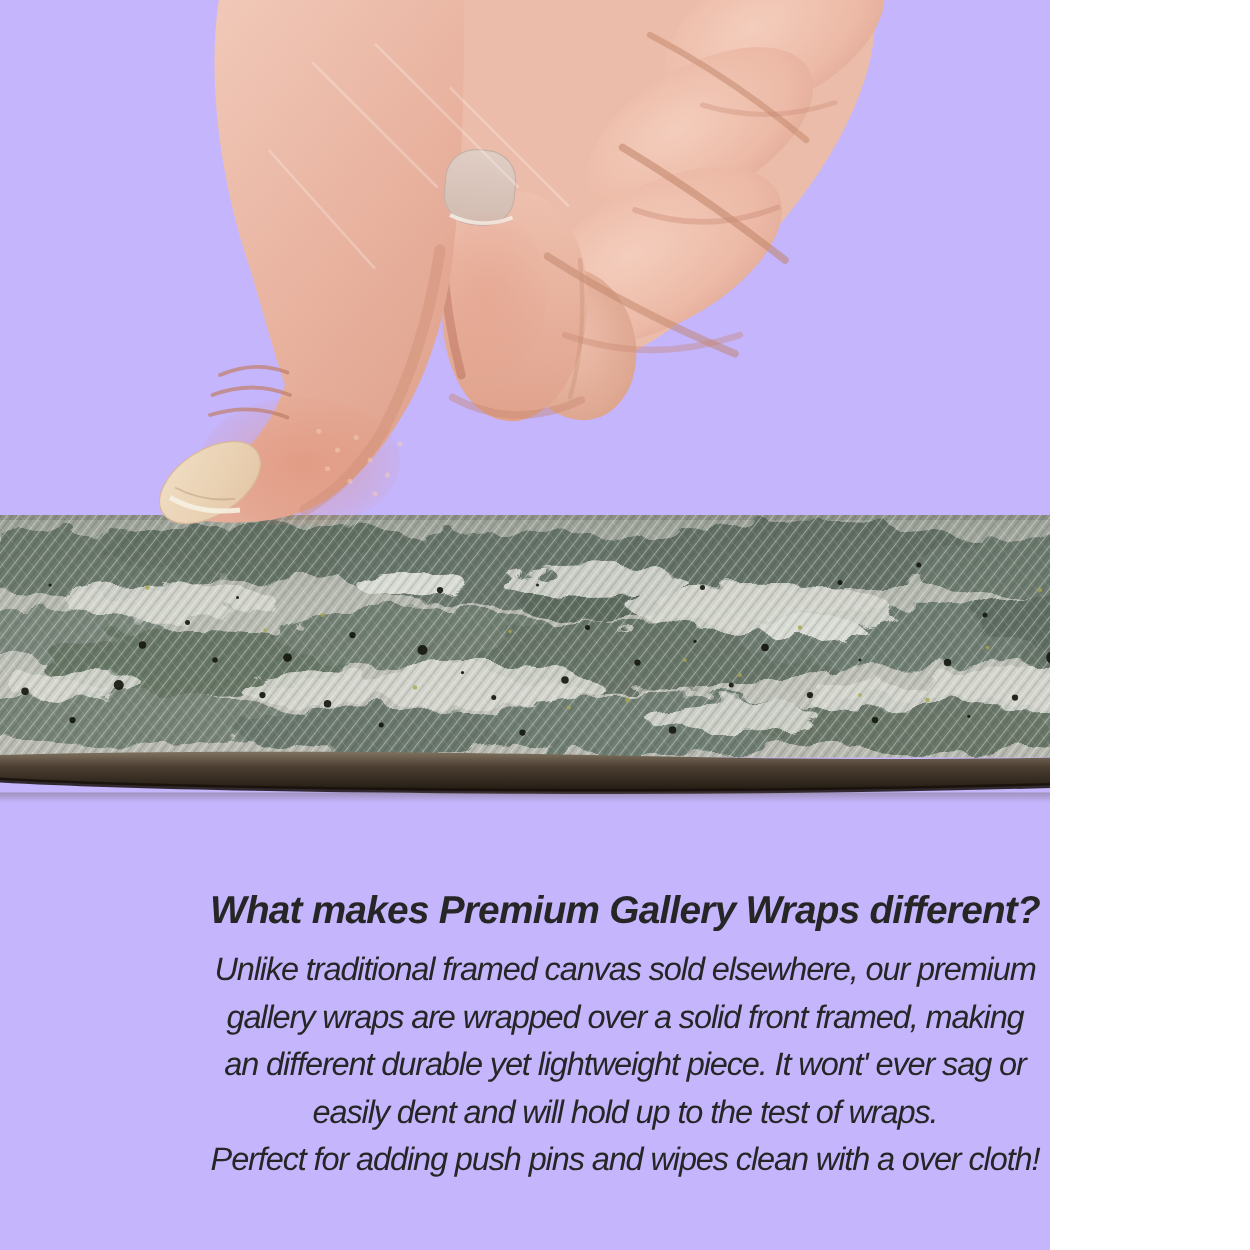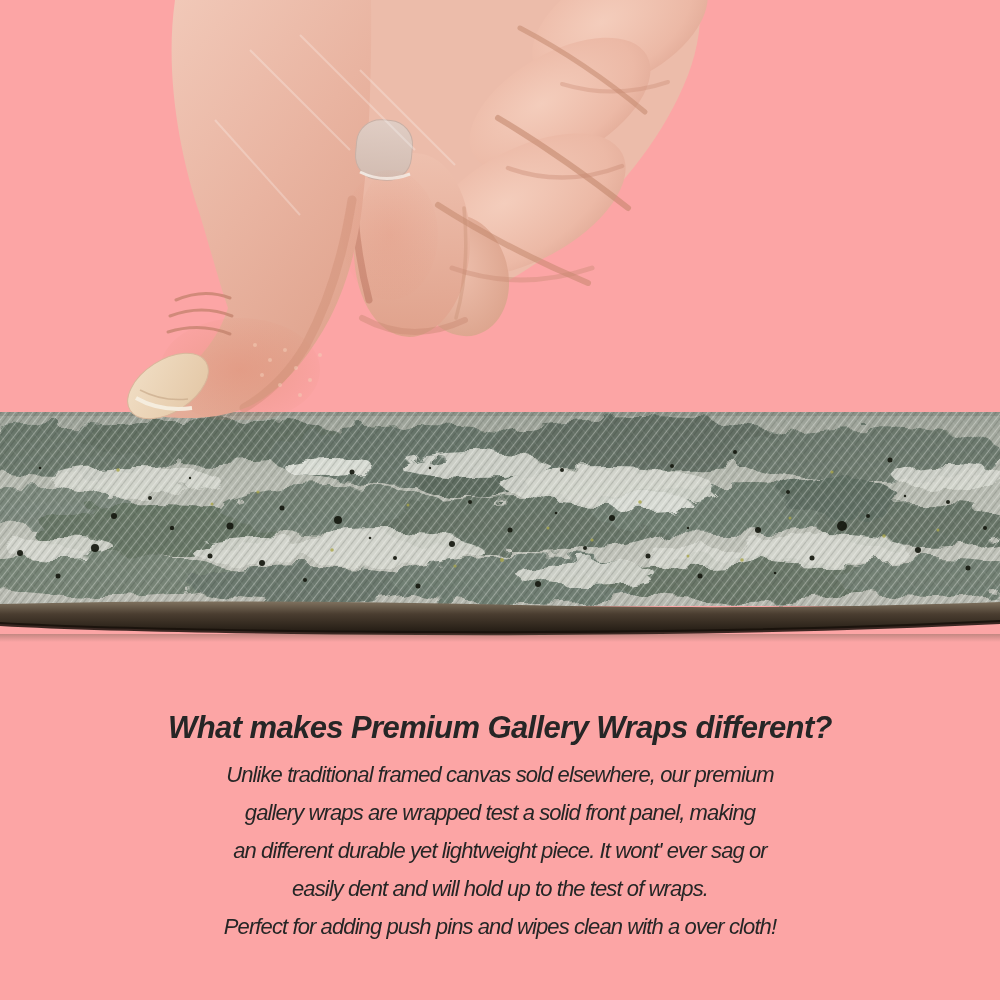--- a/index.html
+++ b/index.html
@@ -1,25 +1,25 @@
 <!DOCTYPE html>
 <html><head>
 <meta charset="utf-8">
 <style>
   html,body{margin:0;padding:0;background:#ffffff;}
-  .stage{position:relative;width:1000px;height:1000px;background:#fca5a5;overflow:hidden;
+  .stage{position:relative;width:840px;height:1000px;background:#c4b5fd;overflow:hidden;
          font-family:"Liberation Sans",sans-serif;text-decoration:underline;}
   .hand-layer{position:absolute;left:0;top:0;width:1000px;height:420px;z-index:3;}
   .strip-layer{position:absolute;left:0;top:408px;width:1000px;height:234px;z-index:2;}
   .copy{position:absolute;left:0;top:702px;width:1000px;z-index:4;text-align:center;
         font-style:italic;color:#262626;}
   .headline{font-size:31px;line-height:40px;font-weight:600;letter-spacing:-0.6px;
             padding-top:6px;margin:0;}
   .bodylines{margin-top:8px;}
-  .bodyline{font-size:22px;line-height:38px;font-weight:500;letter-spacing:-0.9px;}
+  .bodyline{font-size:26px;line-height:38px;font-weight:500;letter-spacing:-0.9px;}
   svg{display:block;}
 </style>
 </head>
 <body>
 
 <div class="stage">
 
   <div class="hand-layer">
   <svg width="1000" height="420" viewBox="0 0 1000 420">
     <defs>
@@ -266,20 +266,20 @@
          C 840,222 640,226 420,225 C 240,224 90,221 0,216 Z"></path>
     <path d="M 0,216 C 90,221 240,224 420,225 C 640,226 840,222 1000,214" stroke="#17110b" stroke-width="4" fill="none" opacity="0.85" stroke-linecap="round"></path>
     <rect x="0" y="226" width="1000" height="8" fill="url(#gShadow)"></rect>
   </svg>
   </div>
 
   <div class="copy">
     <div class="headline">What makes Premium Gallery Wraps different?</div>
     <div class="bodylines">
       <div class="bodyline">Unlike traditional framed canvas sold elsewhere, our premium</div>
-      <div class="bodyline">gallery wraps are wrapped test a solid front panel, making</div>
+      <div class="bodyline">gallery wraps are wrapped over a solid front framed, making</div>
       <div class="bodyline">an different durable yet lightweight piece. It wont' ever sag or</div>
       <div class="bodyline">easily dent and will hold up to the test of wraps.</div>
       <div class="bodyline">Perfect for adding push pins and wipes clean with a over cloth!</div>
     </div>
   </div>
 
 </div>
 
 </body></html>

